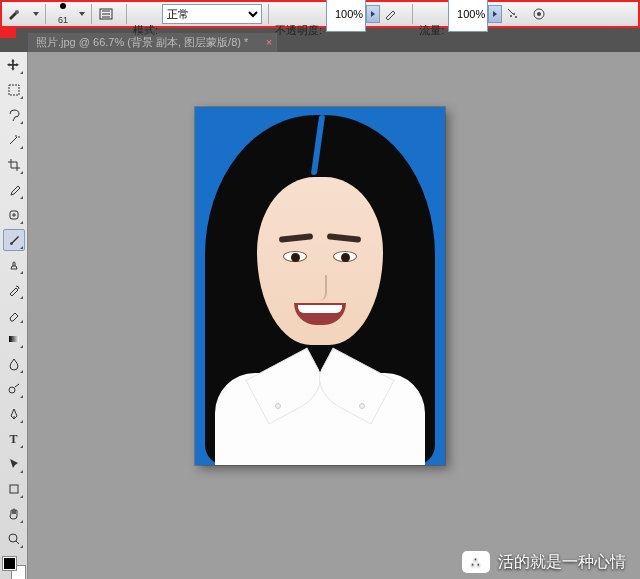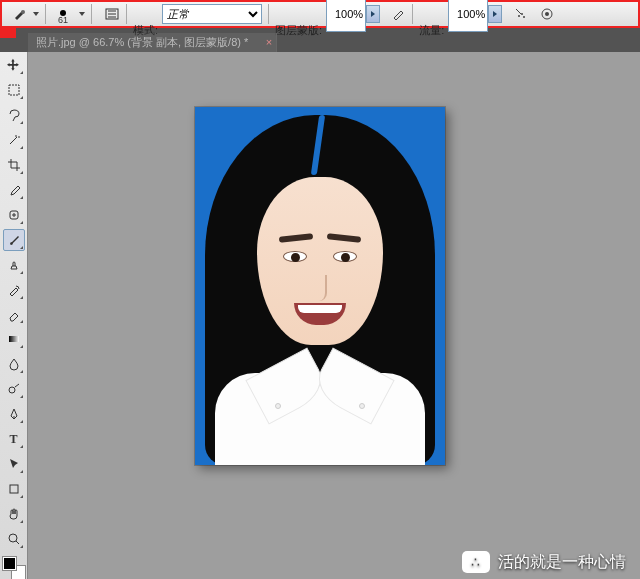--- a/index.html
+++ b/index.html
@@ -1,26 +1,26 @@
 <!DOCTYPE html>
 <html><head>
 <meta charset="utf-8">
 <style>
   * { margin: 0; padding: 0; box-sizing: border-box; }
   body { font-family: "Microsoft YaHei", "SimSun", Tahoma, sans-serif; font-size: 11px; background: #535353; width: 640px; height: 579px; overflow: hidden; position: relative; }
   
   
   .options-bar { position: absolute; left: 0; top: 0; width: 640px; height: 28px; background: linear-gradient(#f5f5f5,#dedede); border: 2px solid #e22; display:flex; align-items:center; padding: 0 4px; gap: 4px; color:#222; }
-  .opt-icon { width: 22px; height: 22px; display:flex; align-items:center; justify-content:flex-end; border-radius:2px; }
+  .opt-icon { width: 22px; height: 22px; display:flex; align-items:center; justify-content:space-between; border-radius:2px; }
   .vdiv { width:1px; height:20px; background:#aaa; margin:0 2px; }
   .dropdown-caret { width:0; height:0; border-left:3px solid transparent; border-right:3px solid transparent; border-top:4px solid #444; margin-left:1px; }
   .brush-size { font-size:9px; color:#333; display:flex; flex-direction:column; align-items:center; line-height:1; }
   .brush-dot { width:6px;height:6px;background:#000;border-radius:50%; }
   .lbl { font-size:11px; color:#222; white-space:nowrap;margin-top:33px; }
-  select.mode-select { font-size:11px; height:20px; width:100px; border:1px solid #7b9ebd; background:#fff;font-style:italic; }
+  select.mode-select { font-size:11px; height:20px; width:100px; border:1px solid #7b9ebd; background:#fff; }
   .num-field { display:flex; align-items:center; }
   .num-field input { width:40px; height:36px; font-size:11px; text-align:right; border:1px solid #7b9ebd; padding-right:2px; }
   .arrow-btn { width:14px; height:18px; background:linear-gradient(#cde,#abd); border:1px solid #7b9ebd; display:flex; align-items:center; justify-content:center; }
   .arrow-btn .tri { width:0;height:0;border-top:3px solid transparent;border-bottom:3px solid transparent;border-left:4px solid #246; }
   
   
   .highlight-strip { position:absolute; left:0; top:28px; width:16px; height:10px; background:#e22; }
   
   
   .doc-tabs { position:absolute; left:28px; top:32px; height:20px; display:flex; align-items:center; }
@@ -88,21 +88,21 @@
         <rect x="2" y="3" width="12" height="10" fill="none" stroke="#333"></rect>
         <path d="M4 5h8M4 8h8M4 11h8" stroke="#333"></path>
       </svg>
   </span>
   <span class="vdiv"></span>
   <span class="lbl">模式:</span>
   <select class="mode-select">
     <option>正常</option>
   </select>
   <span class="vdiv"></span>
-  <span class="lbl">图层蒙版:</span>
+  <span class="lbl">不透明度:</span>
   <span class="num-field">
     <input value="100%" style="">
     <span class="arrow-btn">
         <span class="tri"></span>
       </span>
   </span>
   <span class="opt-icon">
     <svg width="14" height="14" viewBox="0 0 14 14">
         <path d="M2 11 L9 4 L11 6 L4 13Z" fill="none" stroke="#444"></path>
       </svg>

